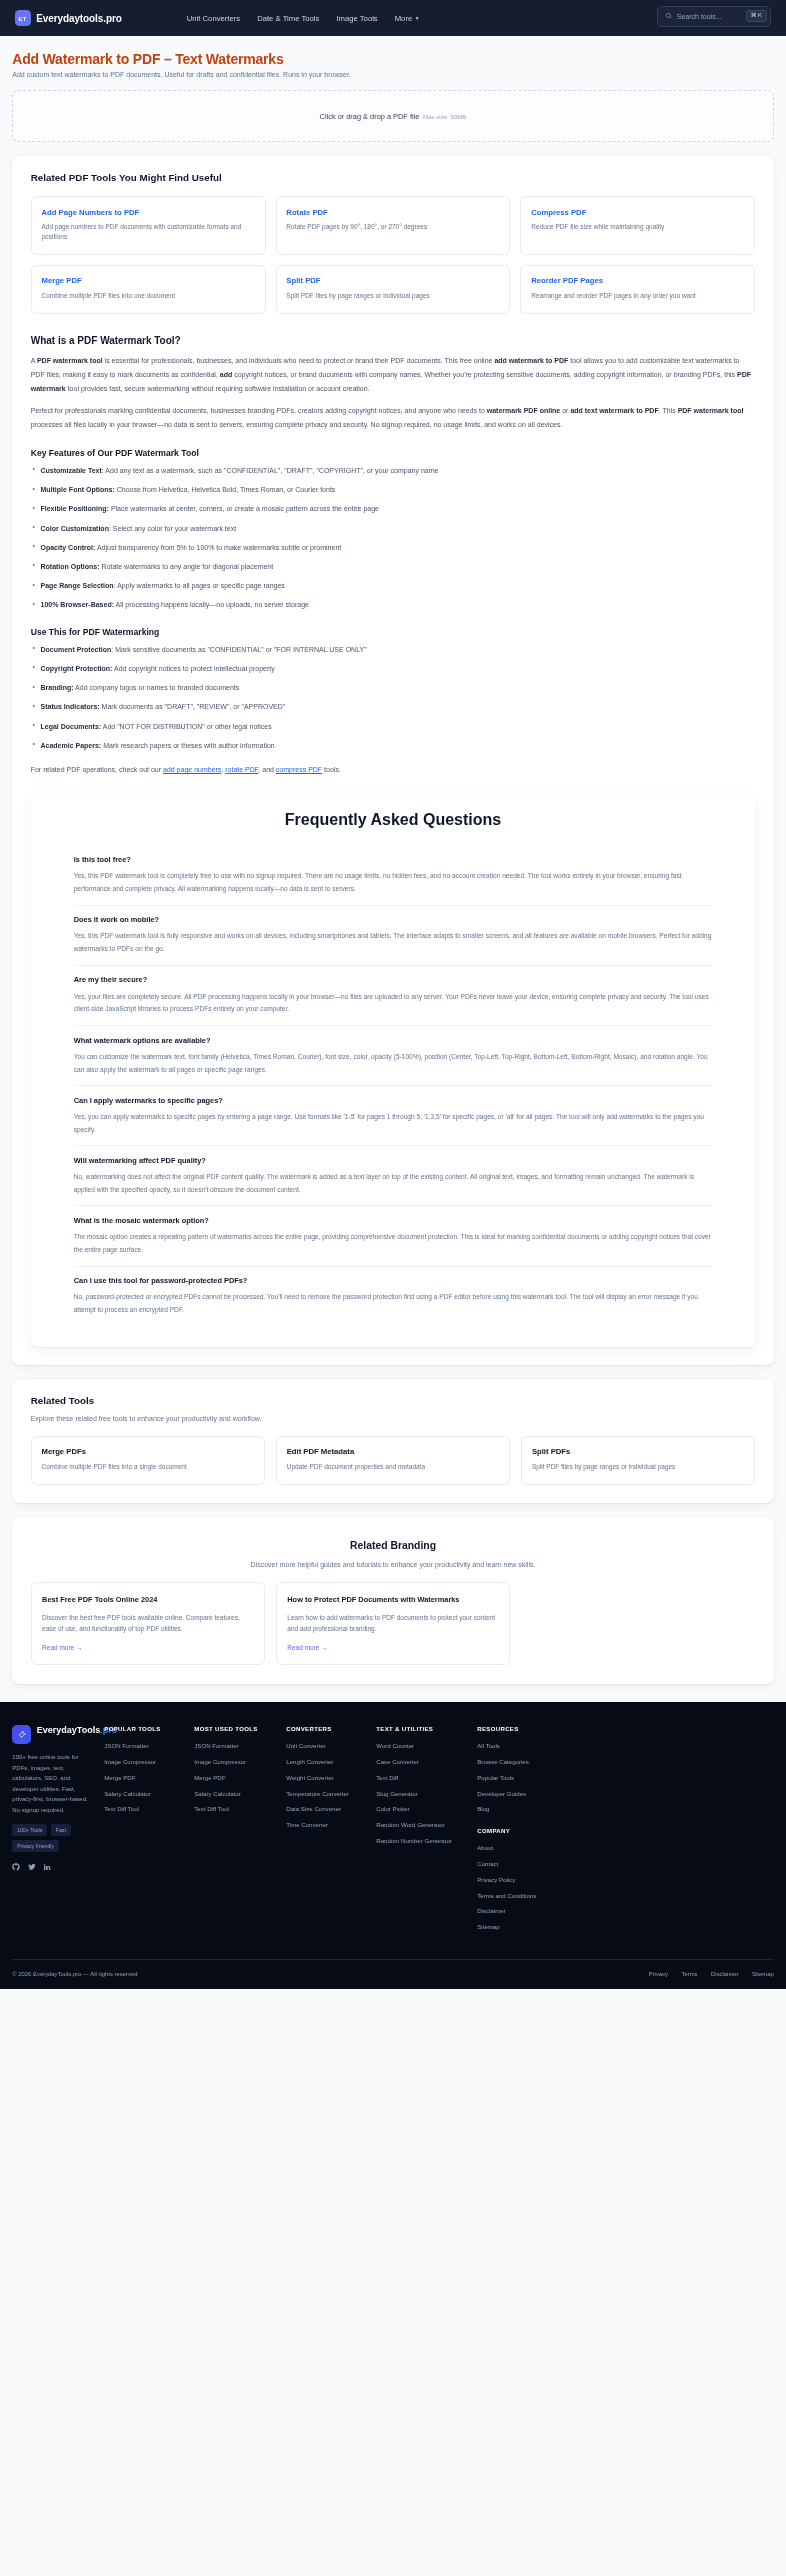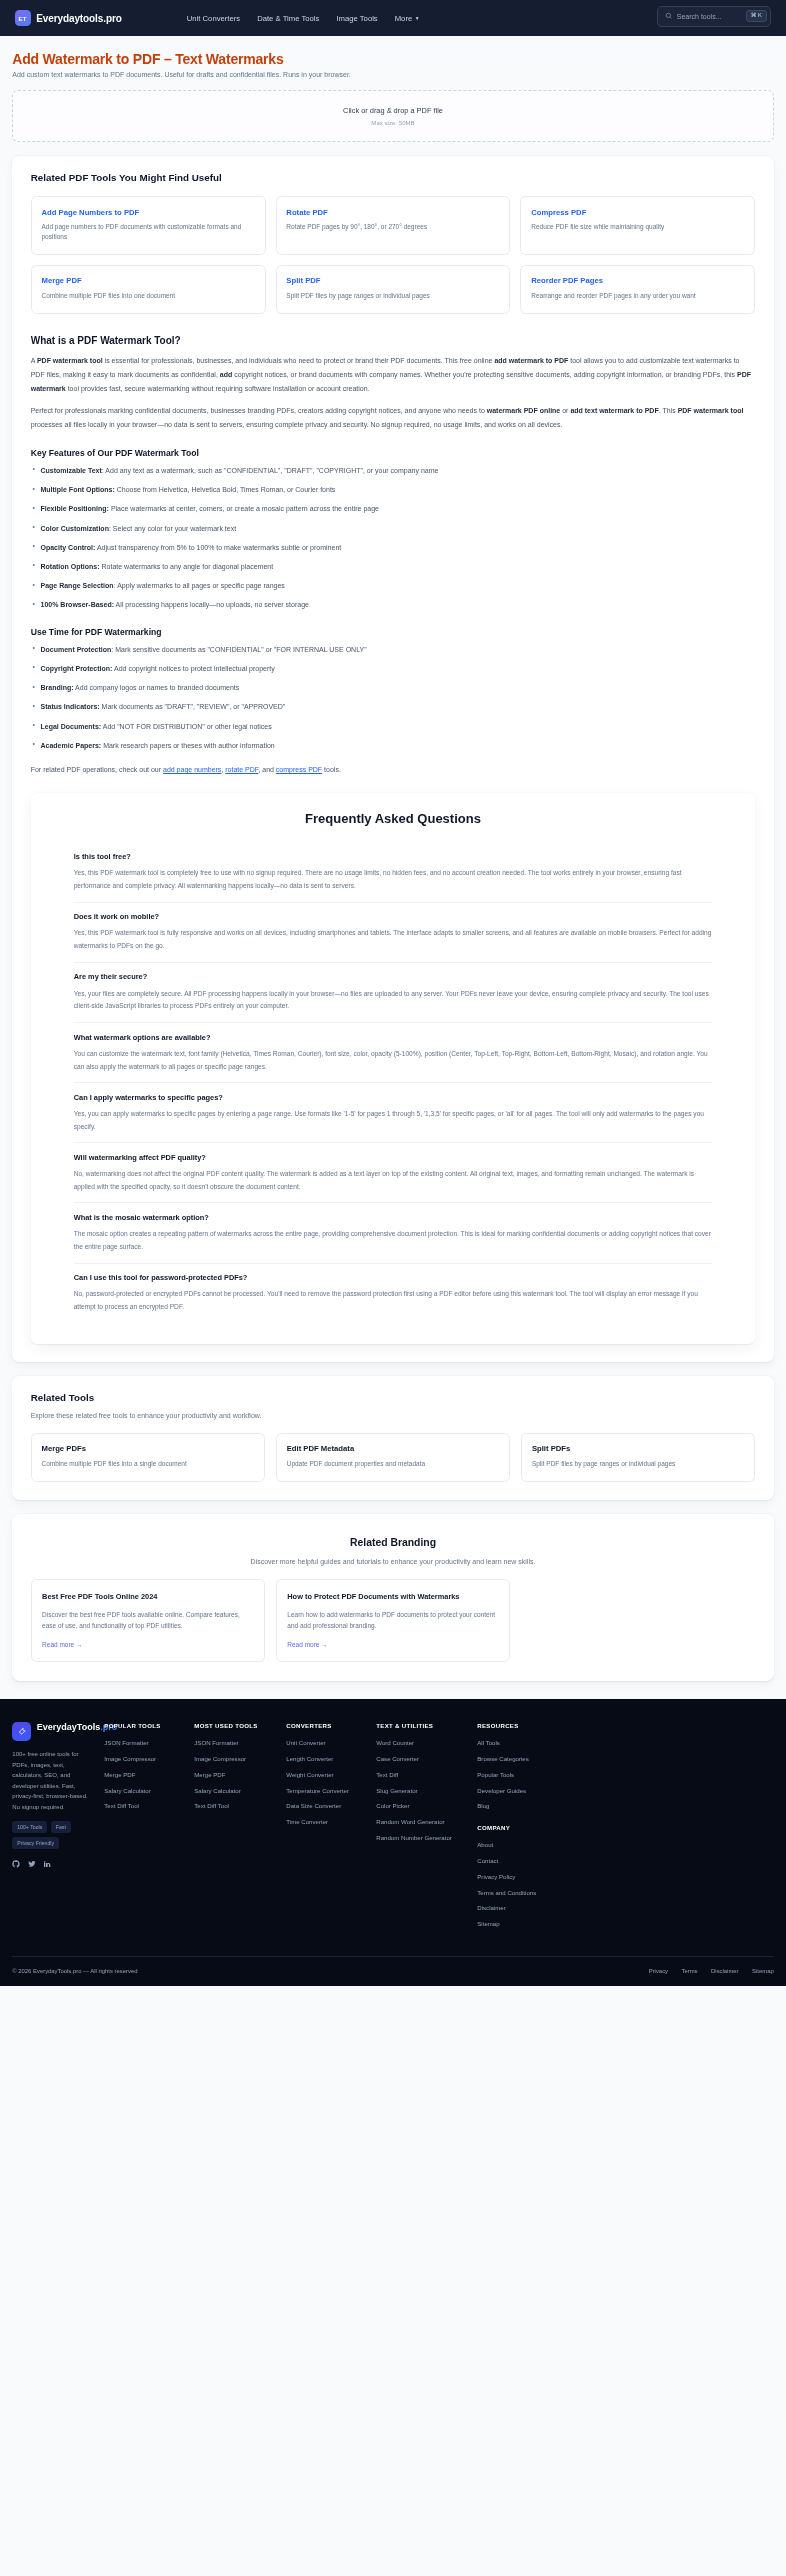--- a/index.html
+++ b/index.html
@@ -52,21 +52,21 @@
   .page { width: 786px; padding: 0 12.3px; }
   .hero { padding: 14.7px 0 0 0; }
   .hero h1 { font-size: 14px; font-weight: bold; color: #c2410c; letter-spacing: -0.2px; }
   .hero p { font-size: 7px; color: #64748b; margin-top: 4.3px; }
 
   .dropzone {
     margin: 12.3px 0 0 0;
     border: 0.9px dashed #cbd5e1; border-radius: 6.1px;
     background: #fdfdff;
     height: 52px;
-    display: flex; flex-direction: column; align-items: center; justify-content: center;
+    display: flex; align-items: center; justify-content: center;
     gap: 3.7px;
   }
   .dropzone .dz-main { font-size: 7.4px; color: #334155; }
   .dropzone .dz-sub { font-size: 6.1px; color: #94a3b8; }
 
   .card {
     background: #fff; border-radius: 7.4px;
     box-shadow: 0 0.6px 1.8px rgba(15,23,42,.07), 0 3.7px 11px rgba(15,23,42,.04);
     margin-top: 13.5px; padding: 16px 18.4px 18.4px 18.4px;
   }
@@ -96,21 +96,21 @@
   }
   .article li strong { color: #1e293b; font-weight: bold; }
   .inline-link { color: #2563eb; text-decoration: underline; }
 
   
   .faq {
     margin-top: 16px; background: #fff; border-radius: 6.1px;
     box-shadow: 0 0.6px 1.2px rgba(15,23,42,.06), 0 4.9px 13.5px rgba(15,23,42,.05);
     padding: 18.4px 43px 21px 43px;
   }
-  .faq h2 { text-align: center; font-size: 13px; font-weight: bold; color: #0f172a; margin-bottom: 16px; }
+  .faq h2 { text-align: center; font-size: 16px; font-weight: bold; color: #0f172a; margin-bottom: 16px; }
   .faq-item { padding: 9.8px 0 8.6px 0; border-bottom: 0.6px solid #eef1f5; }
   .faq-item:last-child { border-bottom: none; }
   .faq-q { font-size: 7.4px; font-weight: bold; color: #0f172a; margin-bottom: 6.1px; }
   .faq-a { font-size: 6.6px; color: #64748b; line-height: 1.95; }
 
   
   .section-lead { font-size: 7px; color: #64748b; margin-top: 9.8px; }
   .rt-grid { display: grid; grid-template-columns: repeat(3,1fr); gap: 11px; margin-top: 13.5px; }
   .rt-card { border: 0.6px solid #e7ebf1; border-radius: 5.5px; padding: 10.4px 9.8px 11.7px 9.8px; }
   .rt-card .rt-title { font-size: 7.7px; font-weight: bold; color: #0f172a; }
@@ -240,21 +240,21 @@
         <li><strong>Customizable Text</strong><span>: </span><span>Add any text as a watermark, such as "CONFIDENTIAL", "DRAFT", "COPYRIGHT", or your company name</span></li>
         <li><strong>Multiple Font Options:</strong><span> </span><span>Choose from Helvetica, Helvetica Bold, Times Roman, or Courier fonts</span></li>
         <li><strong>Flexible Positioning:</strong><span> </span><span>Place watermarks at center, corners, or create a mosaic pattern across the entire page</span></li>
         <li><strong>Color Customization</strong><span>: </span><span>Select any color for your watermark text</span></li>
         <li><strong>Opacity Control:</strong><span> </span><span>Adjust transparency from 5% to 100% to make watermarks subtle or prominent</span></li>
         <li><strong>Rotation Options:</strong><span> </span><span>Rotate watermarks to any angle for diagonal placement</span></li>
         <li><strong>Page Range Selection</strong><span>: </span><span>Apply watermarks to all pages or specific page ranges</span></li>
         <li><strong>100% Browser-Based:</strong><span> </span><span>All processing happens locally—no uploads, no server storage</span></li>
       </ul>
 
-      <h3>Use Time for PDF Watermarking</h3>
+      <h3>Use This for PDF Watermarking</h3>
       <ul>
         <li><strong>Document Protection</strong><span>: </span><span>Mark sensitive documents as "CONFIDENTIAL" or "FOR INTERNAL USE ONLY"</span></li>
         <li><strong>Copyright Protection:</strong><span> </span><span>Add copyright notices to protect intellectual property</span></li>
         <li><strong>Branding:</strong><span> </span><span>Add company logos or names to branded documents</span></li>
         <li><strong>Status Indicators:</strong><span> </span><span>Mark documents as "DRAFT", "REVIEW", or "APPROVED"</span></li>
         <li><strong>Legal Documents:</strong><span> </span><span>Add "NOT FOR DISTRIBUTION" or other legal notices</span></li>
         <li><strong>Academic Papers:</strong><span> </span><span>Mark research papers or theses with author information</span></li>
       </ul>
 
       <p style="margin-top:12.3px"><span>For related PDF operations, check out our </span><a class="inline-link">add page numbers</a><span>, </span><a class="inline-link">rotate PDF</a><span>, and </span><a class="inline-link">compress PDF</a><span> tools.</span></p>

